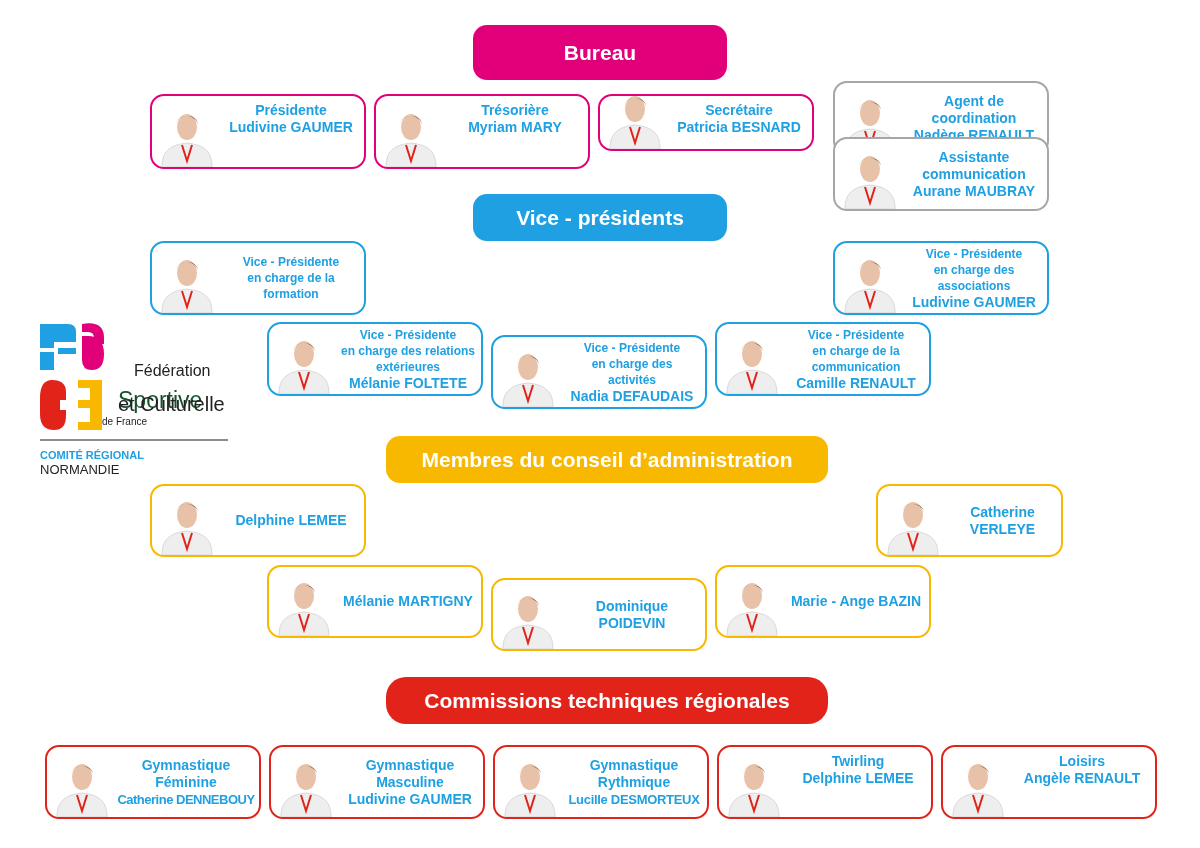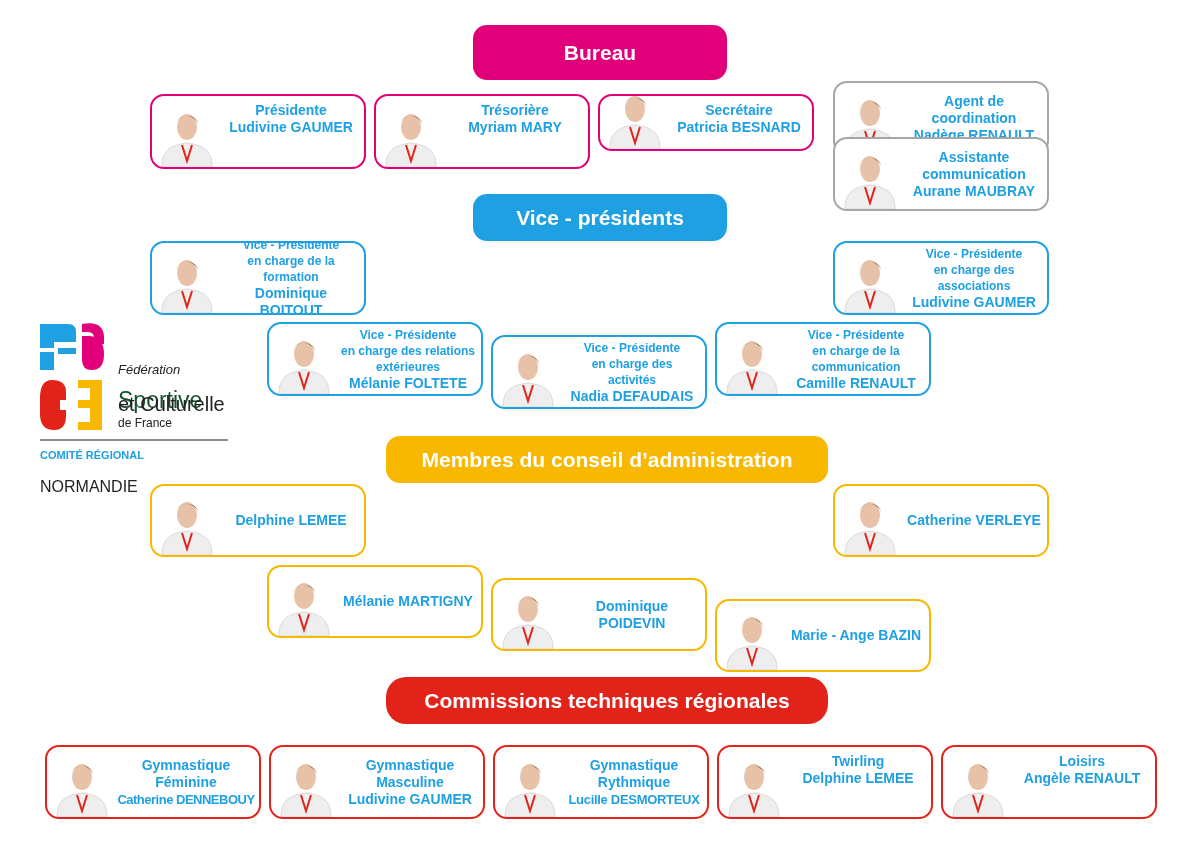--- a/index.html
+++ b/index.html
@@ -111,21 +111,20 @@
     <path d="M4 62 C4 46 12 40 29 38 C46 40 54 46 54 62 Z" fill="#eeeeee" stroke="#d8d8d8"></path>
     <ellipse cx="29" cy="22" rx="10" ry="13" fill="#e8c2a8"></ellipse>
     <path d="M18 20 C18 8 40 8 40 20 C40 14 32 11 29 11 C24 11 18 14 18 20 Z" fill="#6b4a36"></path>
     <path d="M24 40 L29 56 L34 40" fill="none" stroke="#e2231a" stroke-width="2"></path>
   </svg>
 </div>
   <div class="text">
     <span class="small">Vice - Présidente</span>
     <span class="small">en charge de la</span>
     <span class="small">formation</span>
-    <span class="name">Dominique BOITOUT</span>
   </div>
 </div>
 <div class="card blue" style="left:833px;top:241px;width:216px;height:74px;">
   <div class="photo">
   <svg width="58" height="62" viewBox="0 0 58 62">
     <path d="M4 62 C4 46 12 40 29 38 C46 40 54 46 54 62 Z" fill="#eeeeee" stroke="#d8d8d8"></path>
     <ellipse cx="29" cy="22" rx="10" ry="13" fill="#e8c2a8"></ellipse>
     <path d="M18 20 C18 8 40 8 40 20 C40 14 32 11 29 11 C24 11 18 14 18 20 Z" fill="#6b4a36"></path>
     <path d="M24 40 L29 56 L34 40" fill="none" stroke="#e2231a" stroke-width="2"></path>
   </svg>
@@ -192,21 +191,21 @@
     <path d="M4 62 C4 46 12 40 29 38 C46 40 54 46 54 62 Z" fill="#eeeeee" stroke="#d8d8d8"></path>
     <ellipse cx="29" cy="22" rx="10" ry="13" fill="#e8c2a8"></ellipse>
     <path d="M18 20 C18 8 40 8 40 20 C40 14 32 11 29 11 C24 11 18 14 18 20 Z" fill="#6b4a36"></path>
     <path d="M24 40 L29 56 L34 40" fill="none" stroke="#e2231a" stroke-width="2"></path>
   </svg>
 </div>
   <div class="text">
       <span class="name">Delphine LEMEE</span>
     </div>
 </div>
-<div class="card yellow" style="left:833px;top:484px;width:216px;height:73px;">
+<div class="card yellow" style="left:876px;top:484px;width:187px;height:73px;">
   <div class="photo">
   <svg width="58" height="62" viewBox="0 0 58 62">
     <path d="M4 62 C4 46 12 40 29 38 C46 40 54 46 54 62 Z" fill="#eeeeee" stroke="#d8d8d8"></path>
     <ellipse cx="29" cy="22" rx="10" ry="13" fill="#e8c2a8"></ellipse>
     <path d="M18 20 C18 8 40 8 40 20 C40 14 32 11 29 11 C24 11 18 14 18 20 Z" fill="#6b4a36"></path>
     <path d="M24 40 L29 56 L34 40" fill="none" stroke="#e2231a" stroke-width="2"></path>
   </svg>
 </div>
   <div class="text">
       <span class="name">Catherine VERLEYE</span>
@@ -231,21 +230,21 @@
     <path d="M4 62 C4 46 12 40 29 38 C46 40 54 46 54 62 Z" fill="#eeeeee" stroke="#d8d8d8"></path>
     <ellipse cx="29" cy="22" rx="10" ry="13" fill="#e8c2a8"></ellipse>
     <path d="M18 20 C18 8 40 8 40 20 C40 14 32 11 29 11 C24 11 18 14 18 20 Z" fill="#6b4a36"></path>
     <path d="M24 40 L29 56 L34 40" fill="none" stroke="#e2231a" stroke-width="2"></path>
   </svg>
 </div>
   <div class="text">
       <span class="name">Dominique POIDEVIN</span>
     </div>
 </div>
-<div class="card yellow" style="left:715px;top:565px;width:216px;height:73px;margin-top:34px;">
+<div class="card yellow" style="left:715px;top:565px;width:216px;height:73px;">
   <div class="photo">
   <svg width="58" height="62" viewBox="0 0 58 62">
     <path d="M4 62 C4 46 12 40 29 38 C46 40 54 46 54 62 Z" fill="#eeeeee" stroke="#d8d8d8"></path>
     <ellipse cx="29" cy="22" rx="10" ry="13" fill="#e8c2a8"></ellipse>
     <path d="M18 20 C18 8 40 8 40 20 C40 14 32 11 29 11 C24 11 18 14 18 20 Z" fill="#6b4a36"></path>
     <path d="M24 40 L29 56 L34 40" fill="none" stroke="#e2231a" stroke-width="2"></path>
   </svg>
 </div>
   <div class="text">
       <span class="name">Marie - Ange BAZIN</span>
@@ -331,19 +330,19 @@
 
     <path d="M2 2 L30 2 Q38 2 38 10 L38 20 L16 20 L16 26 L2 26 Z M2 30 L16 30 L16 48 L2 48 Z M20 26 L38 26 L38 32 L20 32 Z" fill="#1ea0e2"></path>
 
     <path d="M44 2 Q66 -2 66 16 L66 22 L56 22 L56 16 Q56 10 50 10 L44 10 Z M44 14 L50 14 Q66 14 66 32 Q66 48 54 48 Q44 48 44 38 Z" fill="#e2007a"></path>
 
     <path d="M14 58 Q2 58 2 76 L2 92 Q2 108 16 108 Q28 108 28 94 L28 88 L22 88 L22 78 L28 78 L28 70 Q28 58 14 58 Z" fill="#e2231a"></path>
 
     <path d="M40 58 L64 58 L64 108 L40 108 L40 100 L52 100 L52 86 L40 86 L40 78 L52 78 L52 66 L40 66 Z" fill="#f8b800"></path>
     <line x1="2" y1="118" x2="190" y2="118" stroke="#8c8c8c" stroke-width="2"></line>
   </svg>
-  <div style="position:absolute;left:80px;top:40px;font-size:13px;color:#222;font-style:italic;">Fédération</div>
+  <div style="position:absolute;left:96px;top:40px;font-size:16px;color:#222;">Fédération</div>
   <div style="position:absolute;left:80px;top:68px;font-size:23px;color:#14532d;line-height:20px;">Sportive</div>
   <div style="position:absolute;left:80px;top:72px;font-size:20px;color:#222;line-height:20px;white-space:nowrap;">et Culturelle</div>
-  <div style="position:absolute;left:80px;top:94px;font-size:12px;color:#222;">de France</div>
+  <div style="position:absolute;left:64px;top:94px;font-size:10px;color:#222;">de France</div>
   <div style="position:absolute;left:2px;top:127px;font-size:11px;font-weight:bold;color:#1ea0e2;">COMITÉ RÉGIONAL</div>
-  <div style="position:absolute;left:2px;top:156px;font-size:16px;color:#222;">NORMANDIE</div>
+  <div style="position:absolute;left:2px;top:140px;font-size:13px;color:#222;">NORMANDIE</div>
 </div>
 
 </body></html>

